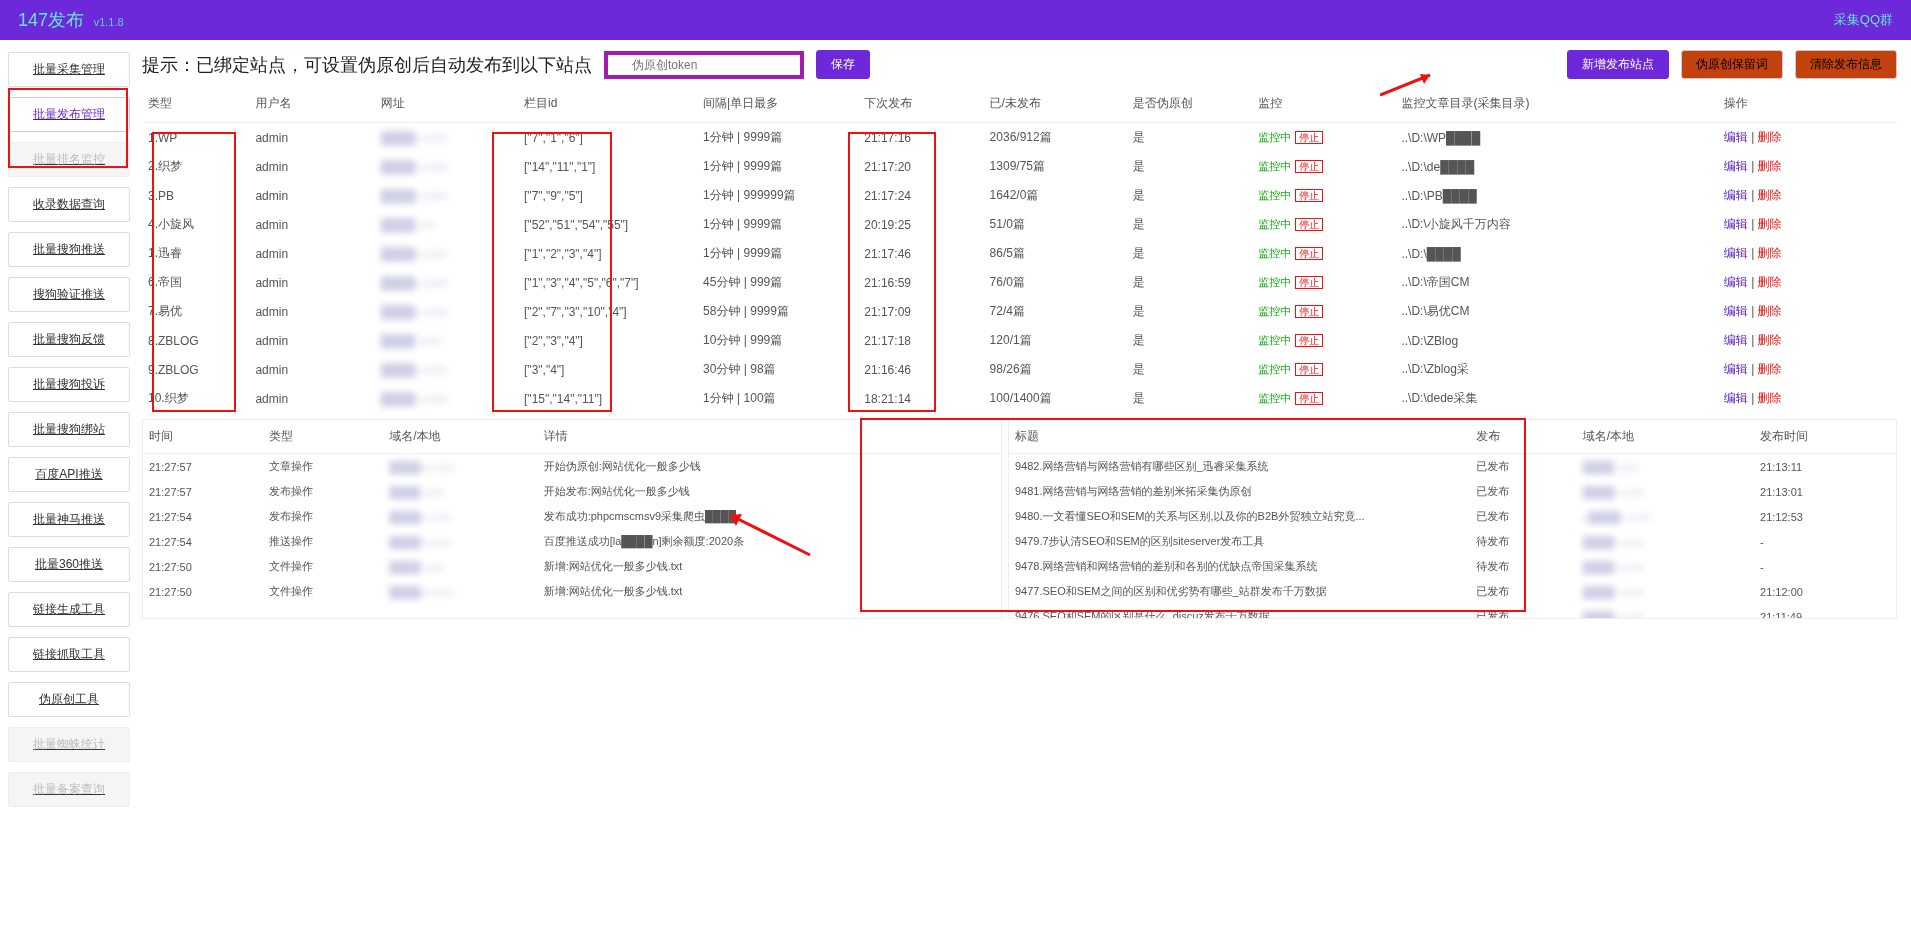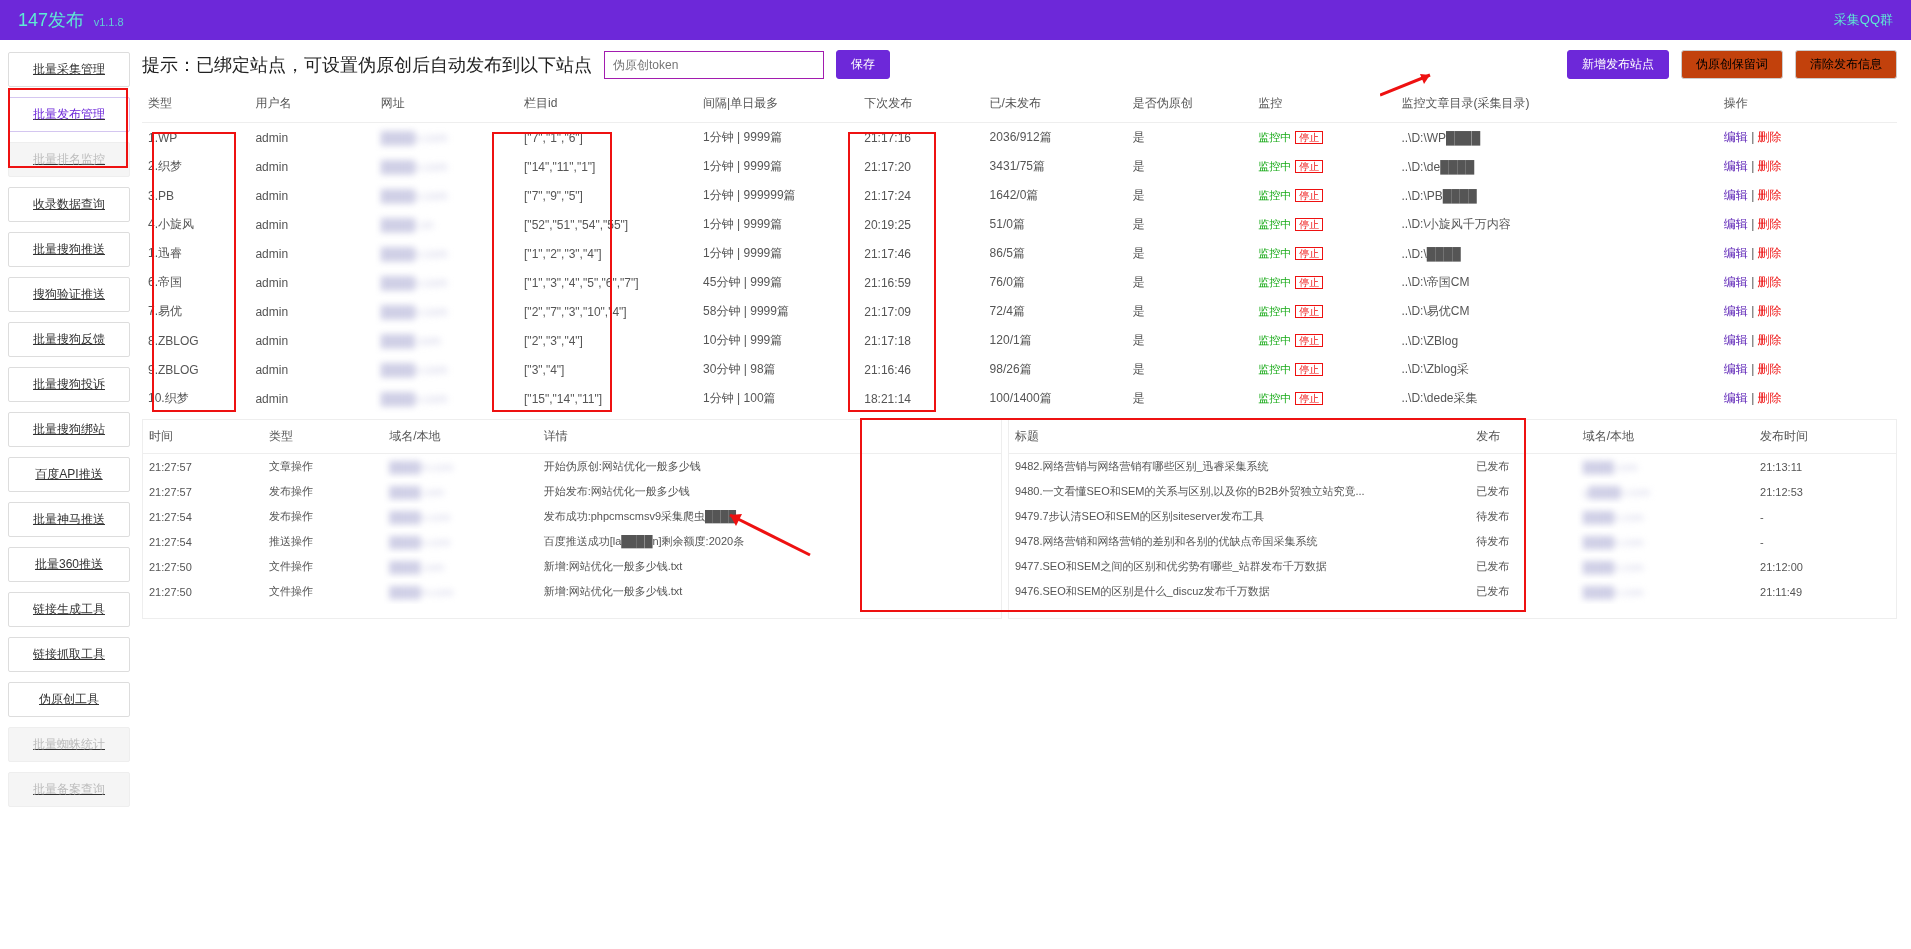--- a/index.html
+++ b/index.html
@@ -9,21 +9,21 @@
 .topbar .ver { font-size: 11px; margin-left: 6px; opacity: .85; }
 .topbar .right { font-size: 13px; cursor: pointer; }
 .layout { display: flex; }
 .sidebar { width: 138px; padding: 12px 8px; display: flex; flex-direction: column; gap: 10px; text-decoration: underline; }
 .side-btn { border: 1px solid #ddd; background: #fff; color: #333; font-size: 12px; padding: 8px 0; text-align: center; border-radius: 2px; cursor: pointer; }
 .side-btn.active { color: #6d28d9; border-color: #d4c6f0; }
 .side-btn.disabled { color: #bbb; background: #f5f5f5; border-color: #eee; }
 .main { flex: 1; padding: 10px 14px 0 4px; overflow: hidden; }
 .hintbar { display: flex; align-items: center; gap: 12px; margin-bottom: 6px; }
 .hint-text { font-size: 18px; color: #222; }
-.token-input { border: 1px solid #a21caf; padding: 4px 8px; font-size: 12px; width: 220px; height: 28px; }
+.token-input { border: 4px solid #a21caf; padding: 4px 24px; font-size: 12px; width: 200px; height: 28px; }
 .btn { border: 1px solid #ccc; background: #c2410c; font-size: 12px; padding: 5px 14px; border-radius: 3px; cursor: pointer; }
 .btn-primary { background: #6d28d9; color: #fff; border-color: #6d28d9; }
 .spacer { flex: 1; }
 .tbl { width: 100%; border-collapse: collapse; font-size: 12px; table-layout: fixed; }
 .tbl th { text-align: left; color: #555; font-weight: normal; padding: 10px 6px; border-bottom: 1px solid #eee; }
 .tbl td { padding: 6px 6px; color: #555; white-space: nowrap; overflow: hidden; text-overflow: ellipsis; }
 .blur { color: #cfcfe6; filter: blur(3px); }
 .mon-running { color: #15a915; font-size: 11px; }
 .mon-stop { color: #e11; border: 1px solid #e11; font-size: 10px; padding: 0 3px; margin-left: 4px; }
 .op-link { color: #5b21b6; cursor: pointer; }
@@ -130,21 +130,21 @@
               <td>..\D:\WP████</td>
               <td><span class="op-link">编辑</span> | <span class="op-del">删除</span></td>
             </tr>
             <tr>
               <td>2.织梦</td>
               <td>admin</td>
               <td><span class="blur">████o.com</span></td>
               <td>["14","11","1"]</td>
               <td>1分钟 | 9999篇</td>
               <td>21:17:20</td>
-              <td>3431/75篇</td>
+              <td>1309/75篇</td>
               <td>是</td>
               <td><span class="mon-running">监控中</span><span class="mon-stop">停止</span></td>
               <td>..\D:\de████</td>
               <td><span class="op-link">编辑</span> | <span class="op-del">删除</span></td>
             </tr>
             <tr>
               <td>3.PB</td>
               <td>admin</td>
               <td><span class="blur">████o.com</span></td>
               <td>["7","9","5"]</td>
@@ -324,20 +324,26 @@
                 </tr>
               </thead>
           <tbody id="log-right-body">
                 <tr class="thl">
                   <td>9482.网络营销与网络营销有哪些区别_迅睿采集系统</td>
                   <td>已发布</td>
                   <td><span class="blur">████.com</span></td>
                   <td>21:13:11</td>
                 </tr>
                 <tr class="thl">
+                  <td>9481.网络营销与网络营销的差别米拓采集伪原创</td>
+                  <td>已发布</td>
+                  <td><span class="blur">████o.com</span></td>
+                  <td>21:13:01</td>
+                </tr>
+                <tr class="thl">
                   <td>9480.一文看懂SEO和SEM的关系与区别,以及你的B2B外贸独立站究竟...</td>
                   <td>已发布</td>
                   <td><span class="blur">g████o.com</span></td>
                   <td>21:12:53</td>
                 </tr>
                 <tr class="thl">
                   <td>9479.7步认清SEO和SEM的区别siteserver发布工具</td>
                   <td>待发布</td>
                   <td><span class="blur">████o.com</span></td>
                   <td>-</td>

